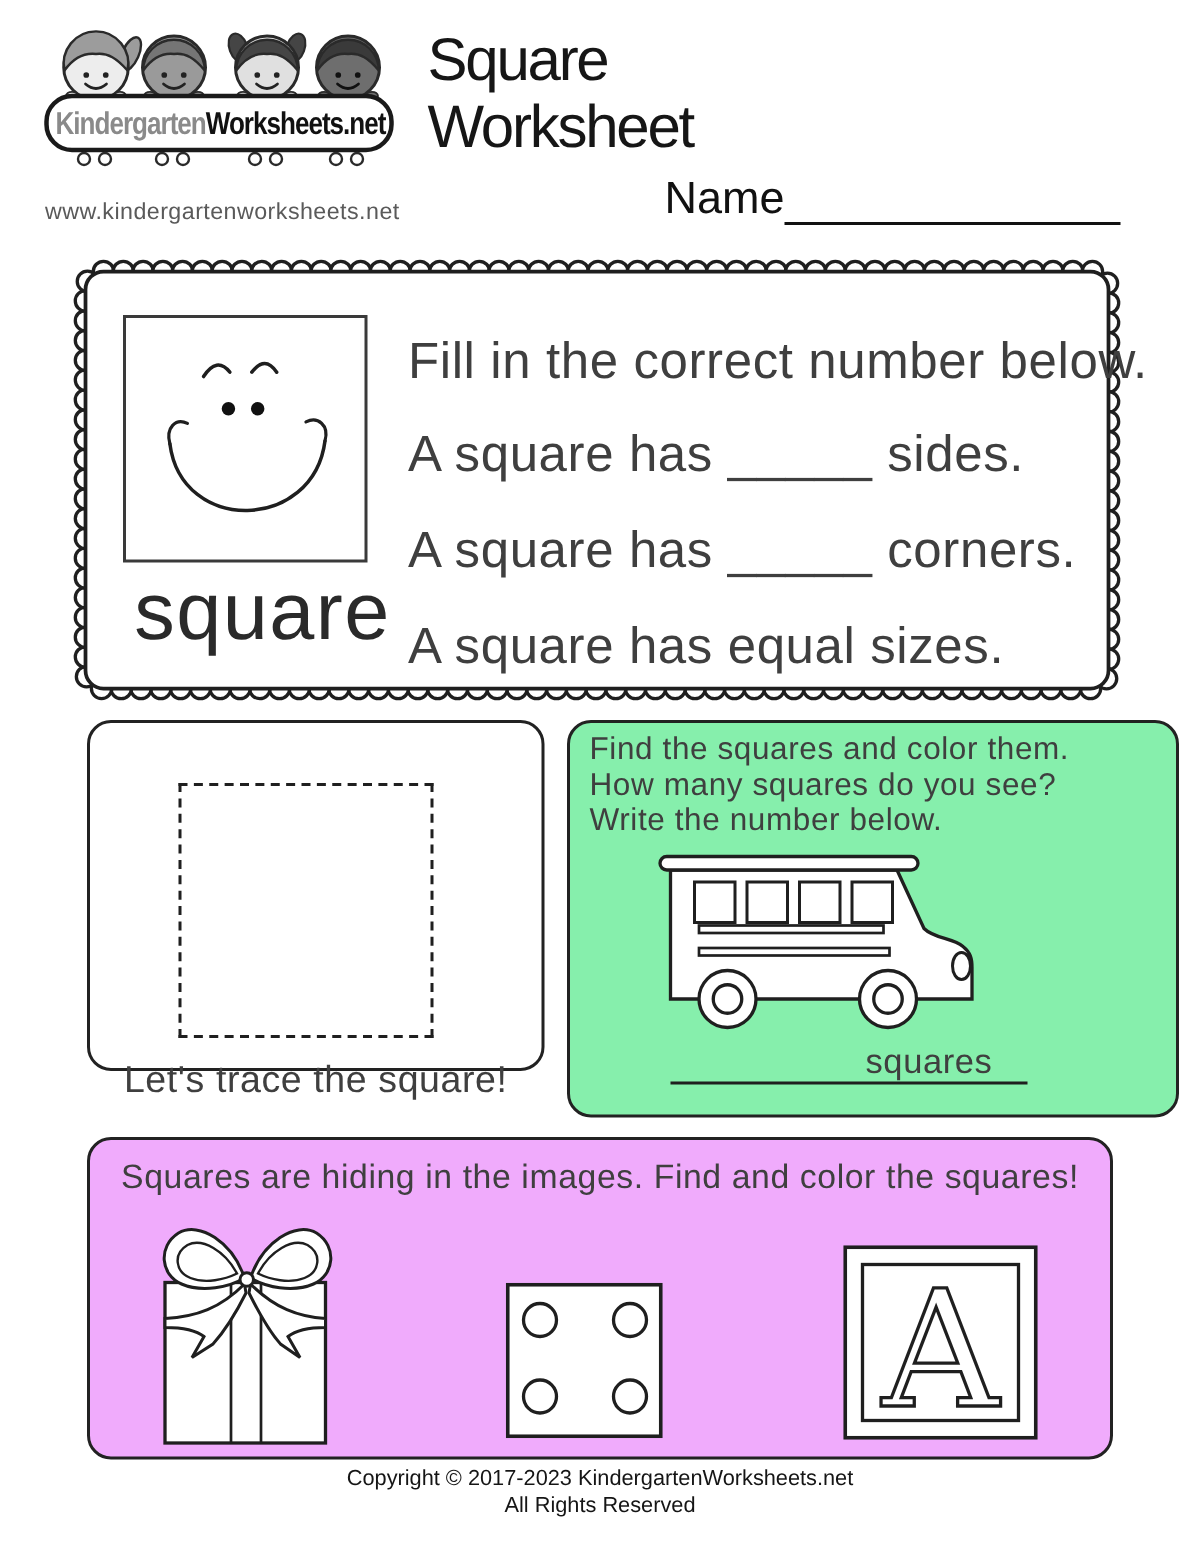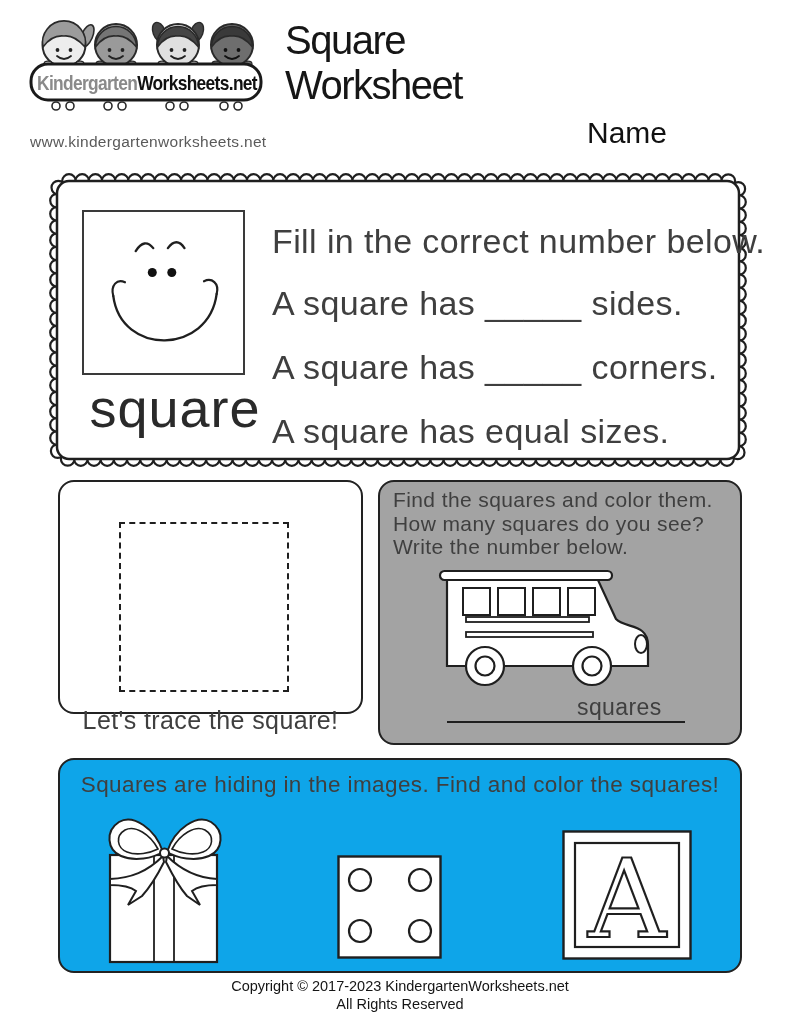--- a/index.html
+++ b/index.html
@@ -6,46 +6,46 @@
   html,body { width:800px; height:1035px; background:#ffffff; font-family:"Liberation Sans", sans-serif; }
   .sheet { position:relative; width:800px; height:1035px; background:#fff; overflow:hidden; }
   .abs { position:absolute; }
   .hand { color:#3f3f3f; letter-spacing:.4px; }
   svg { display:block; }
 
   
   .logo { left:28px; top:14px; width:240px; height:104px; }
   .site-url { left:30px; top:133px; font-size:15.5px; color:#5a5a5a; letter-spacing:.3px; }
   .title { left:285px; top:18px; width:300px; font-size:40px; font-weight:500; color:#161616; letter-spacing:-1.5px; }
-  .name-row { left:443px; top:116px; display:flex; align-items:flex-end;flex-direction:column; }
+  .name-row { left:443px; top:116px; display:flex; align-items:flex-end; }
   .name-label { font-size:30px; font-weight:500; color:#111; }
   .name-line { display:inline-block; width:224px; height:34px; border-bottom:2.2px solid #111; }
 
   
   .intro-box { left:48px; top:172px; width:700px; height:296px; }
   .intro-box > svg { position:absolute; inset:0; }
   .smiley-square { left:34px; top:38px; width:163px; height:165px; border:2.2px solid #3a3a3a; background:#fff; }
   .shape-word { left:22px; top:205px; width:210px; text-align:center; font-size:54px; color:#2a2a2a; letter-spacing:1px; }
   .intro-line { left:224px; width:500px; font-size:34px; }
   .l0 { top:50px; } .l1 { top:112px; } .l2 { top:176px; } .l3 { top:240px; }
 
   
   .trace-box { left:58px; top:480px; width:305px; height:234px; border:2.5px solid #222; border-radius:16px; background:#fff; }
   .dashed-square { left:59px; top:40px; width:170px; height:170px; border:2.2px dashed #1f1f1f; }
   .trace-caption { left:0; top:224px; width:100%; text-align:center; font-size:25px; }
 
   
-  .find-box { left:378px; top:480px; width:364px; height:265px; border:2.5px solid #222; border-radius:16px; background:#a3a3a3; }
+  .find-box { left:378px; top:480px; width:408px; height:265px; border:2.5px solid #222; border-radius:16px; background:#86efac; }
   .find-text { left:13px; top:6px; width:344px; font-size:21px; line-height:23.5px; }
   .bus { left:58px; top:86px; width:222px; height:126px; }
   .answer-word { left:197px; top:212px; font-size:23px;text-align:right; }
   .answer-line { left:67px; top:239px; width:238px; border-bottom:2px solid #1f1f1f; height:0; }
 
   
-  .hidden-box { left:58px; top:758px; width:684px; height:215px; border:2.5px solid #222; border-radius:16px; background:#0ea5e9; }
+  .hidden-box { left:58px; top:758px; width:684px; height:215px; border:2.5px solid #222; border-radius:16px; background:#f0abfc; }
   .hidden-heading { left:0; top:12px; width:100%; text-align:center; font-size:22.5px; }
   .gift { left:37px; top:50px; width:140px; height:155px; }
   .dice { left:277px; top:95px; width:105px; height:104px; }
   .letter-block { left:502px; top:70px; width:130px; height:130px; }
 
   
   .footer { left:0; top:977px; width:100%; text-align:center; font-size:14.5px; color:#151515; line-height:18px; }
 </style>
 </head>
 <body>

